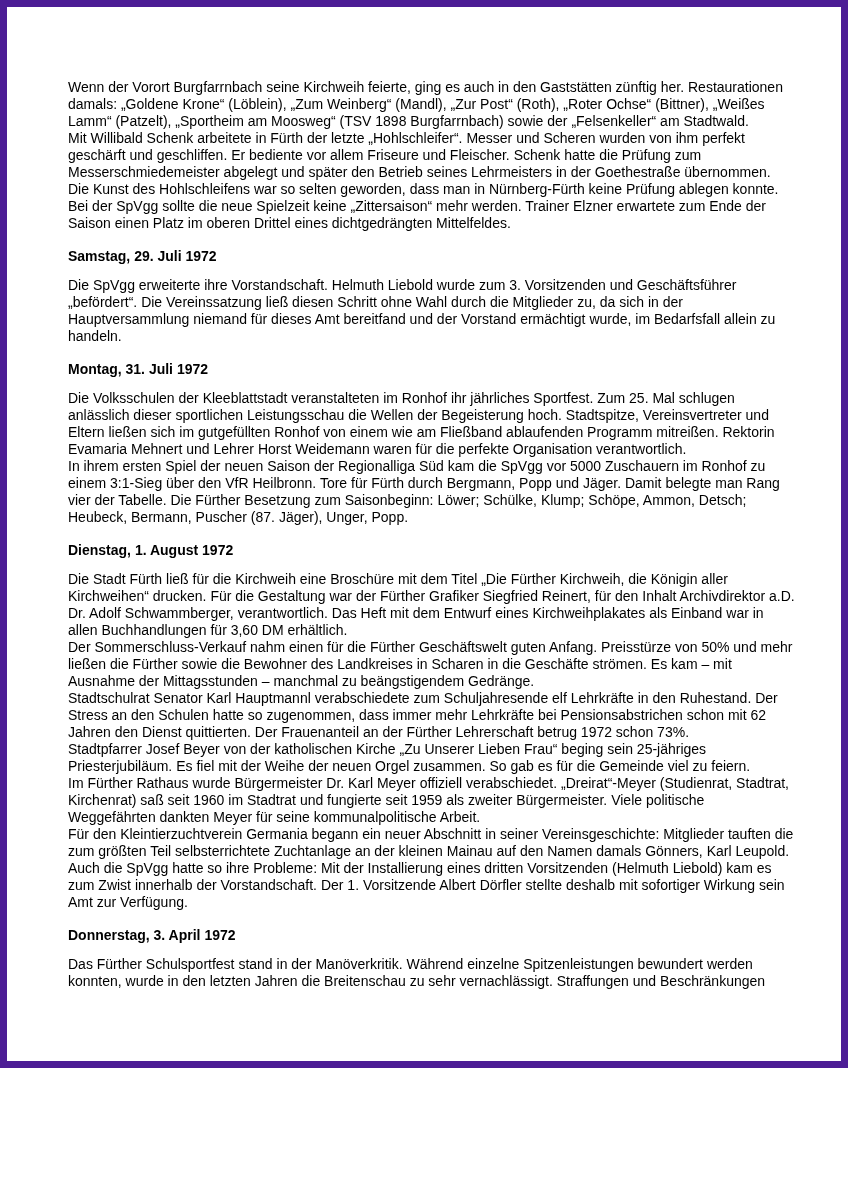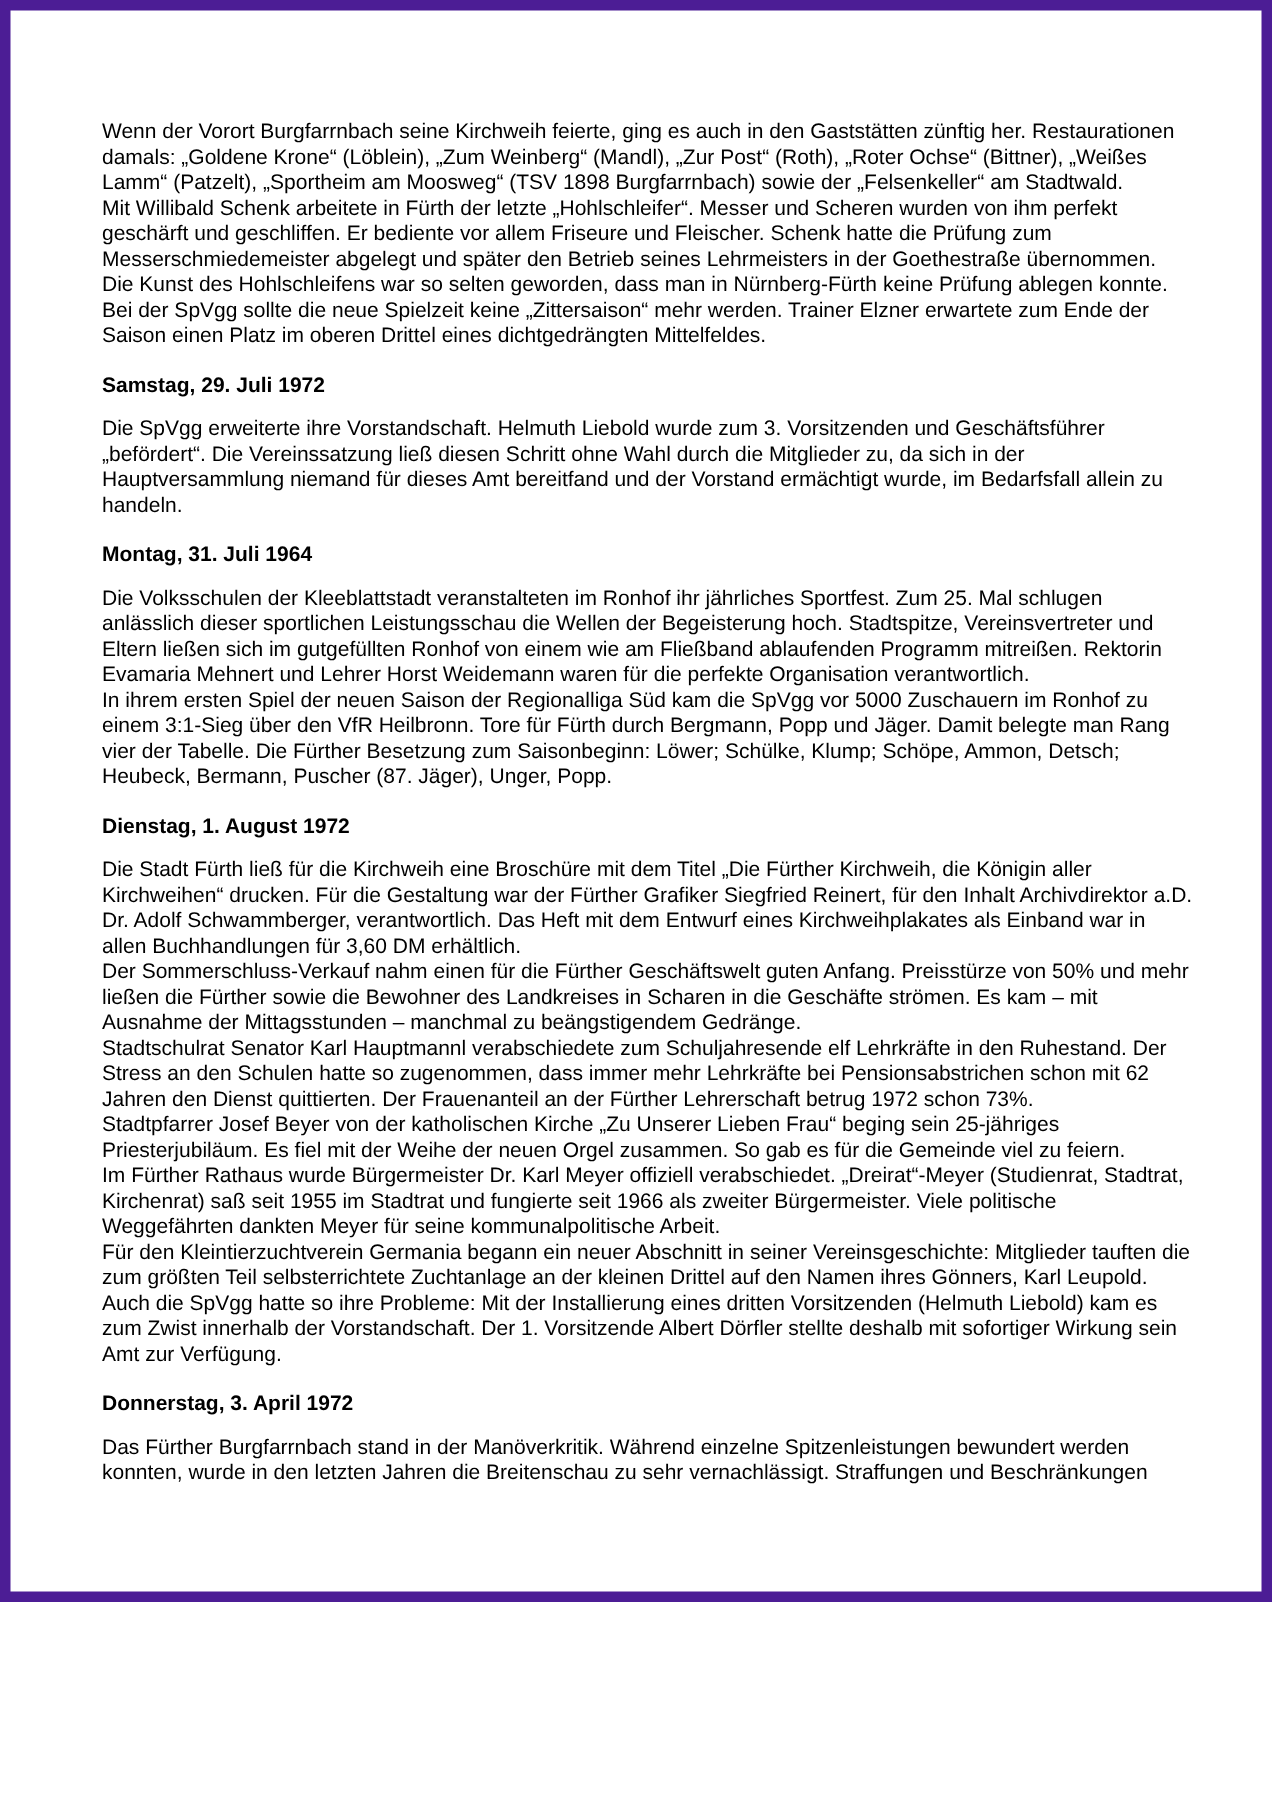--- a/index.html
+++ b/index.html
@@ -55,32 +55,32 @@
 
 <div class="page">
   <div class="content">
     <p class="para">Wenn der Vorort Burgfarrnbach seine Kirchweih feierte, ging es auch in den Gaststätten zünftig her. Restaurationen damals: „Goldene Krone“ (Löblein), „Zum Weinberg“ (Mandl), „Zur Post“ (Roth), „Roter Ochse“ (Bittner), „Weißes Lamm“ (Patzelt), „Sportheim am Moosweg“ (TSV 1898 Burgfarrnbach) sowie der „Felsenkeller“ am Stadtwald.</p>
     <p class="para">Mit Willibald Schenk arbeitete in Fürth der letzte „Hohlschleifer“. Messer und Scheren wurden von ihm perfekt geschärft und geschliffen. Er bediente vor allem Friseure und Fleischer. Schenk hatte die Prüfung zum Messerschmiedemeister abgelegt und später den Betrieb seines Lehrmeisters in der Goethestraße übernommen. Die Kunst des Hohlschleifens war so selten geworden, dass man in Nürnberg-Fürth keine Prüfung ablegen konnte.</p>
     <p class="para">Bei der SpVgg sollte die neue Spielzeit keine „Zittersaison“ mehr werden. Trainer Elzner erwartete zum Ende der Saison einen Platz im oberen Drittel eines dichtgedrängten Mittelfeldes.</p>
 
     <h3 class="heading">Samstag, 29. Juli 1972</h3>
     <p class="para">Die SpVgg erweiterte ihre Vorstandschaft. Helmuth Liebold wurde zum 3. Vorsitzenden und Geschäftsführer „befördert“. Die Vereinssatzung ließ diesen Schritt ohne Wahl durch die Mitglieder zu, da sich in der Hauptversammlung niemand für dieses Amt bereitfand und der Vorstand ermächtigt wurde, im Bedarfsfall allein zu handeln.</p>
 
-    <h3 class="heading">Montag, 31. Juli 1964</h3>
+    <h3 class="heading">Montag, 31. Juli 1972</h3>
     <p class="para">Die Volksschulen der Kleeblattstadt veranstalteten im Ronhof ihr jährliches Sportfest. Zum 25. Mal schlugen anlässlich dieser sportlichen Leistungsschau die Wellen der Begeisterung hoch. Stadtspitze, Vereinsvertreter und Eltern ließen sich im gutgefüllten Ronhof von einem wie am Fließband ablaufenden Programm mitreißen. Rektorin Evamaria Mehnert und Lehrer Horst Weidemann waren für die perfekte Organisation verantwortlich.</p>
     <p class="para">In ihrem ersten Spiel der neuen Saison der Regionalliga Süd kam die SpVgg vor 5000 Zuschauern im Ronhof zu einem 3:1-Sieg über den VfR Heilbronn. Tore für Fürth durch Bergmann, Popp und Jäger. Damit belegte man Rang vier der Tabelle. Die Fürther Besetzung zum Saisonbeginn: Löwer; Schülke, Klump; Schöpe, Ammon, Detsch; Heubeck, Bermann, Puscher (87. Jäger), Unger, Popp.</p>
 
     <h3 class="heading">Dienstag, 1. August 1972</h3>
     <p class="para">Die Stadt Fürth ließ für die Kirchweih eine Broschüre mit dem Titel „Die Fürther Kirchweih, die Königin aller Kirchweihen“ drucken. Für die Gestaltung war der Fürther Grafiker Siegfried Reinert, für den Inhalt Archivdirektor a.D. Dr. Adolf Schwammberger, verantwortlich. Das Heft mit dem Entwurf eines Kirchweihplakates als Einband war in allen Buchhandlungen für 3,60 DM erhältlich.</p>
     <p class="para">Der Sommerschluss-Verkauf nahm einen für die Fürther Geschäftswelt guten Anfang. Preisstürze von 50% und mehr ließen die Fürther sowie die Bewohner des Landkreises in Scharen in die Geschäfte strömen. Es kam – mit Ausnahme der Mittagsstunden – manchmal zu beängstigendem Gedränge.</p>
     <p class="para">Stadtschulrat Senator Karl Hauptmannl verabschiedete zum Schuljahresende elf Lehrkräfte in den Ruhestand. Der Stress an den Schulen hatte so zugenommen, dass immer mehr Lehrkräfte bei Pensionsabstrichen schon mit 62 Jahren den Dienst quittierten. Der Frauenanteil an der Fürther Lehrerschaft betrug 1972 schon 73%.</p>
     <p class="para">Stadtpfarrer Josef Beyer von der katholischen Kirche „Zu Unserer Lieben Frau“ beging sein 25-jähriges Priesterjubiläum. Es fiel mit der Weihe der neuen Orgel zusammen. So gab es für die Gemeinde viel zu feiern.</p>
 
-    <p class="para">Im Fürther Rathaus wurde Bürgermeister Dr. Karl Meyer offiziell verabschiedet. „Dreirat“-Meyer (Studienrat, Stadtrat, Kirchenrat) saß seit 1955 im Stadtrat und fungierte seit 1966 als zweiter Bürgermeister. Viele politische Weggefährten dankten Meyer für seine kommunalpolitische Arbeit.</p>
-    <p class="para">Für den Kleintierzuchtverein Germania begann ein neuer Abschnitt in seiner Vereinsgeschichte: Mitglieder tauften die zum größten Teil selbsterrichtete Zuchtanlage an der kleinen Drittel auf den Namen ihres Gönners, Karl Leupold.</p>
+    <p class="para">Im Fürther Rathaus wurde Bürgermeister Dr. Karl Meyer offiziell verabschiedet. „Dreirat“-Meyer (Studienrat, Stadtrat, Kirchenrat) saß seit 1960 im Stadtrat und fungierte seit 1959 als zweiter Bürgermeister. Viele politische Weggefährten dankten Meyer für seine kommunalpolitische Arbeit.</p>
+    <p class="para">Für den Kleintierzuchtverein Germania begann ein neuer Abschnitt in seiner Vereinsgeschichte: Mitglieder tauften die zum größten Teil selbsterrichtete Zuchtanlage an der kleinen Mainau auf den Namen damals Gönners, Karl Leupold.</p>
     <p class="para">Auch die SpVgg hatte so ihre Probleme: Mit der Installierung eines dritten Vorsitzenden (Helmuth Liebold) kam es zum Zwist innerhalb der Vorstandschaft. Der 1. Vorsitzende Albert Dörfler stellte deshalb mit sofortiger Wirkung sein Amt zur Verfügung.</p>
 
     <h3 class="heading">Donnerstag, 3. April 1972</h3>
-    <p class="para">Das Fürther Burgfarrnbach stand in der Manöverkritik. Während einzelne Spitzenleistungen bewundert werden konnten, wurde in den letzten Jahren die Breitenschau zu sehr vernachlässigt. Straffungen und Beschränkungen</p>
+    <p class="para">Das Fürther Schulsportfest stand in der Manöverkritik. Während einzelne Spitzenleistungen bewundert werden konnten, wurde in den letzten Jahren die Breitenschau zu sehr vernachlässigt. Straffungen und Beschränkungen</p>
   </div>
 
   <div class="page-number">39</div>
 </div>
 
 </body></html>

